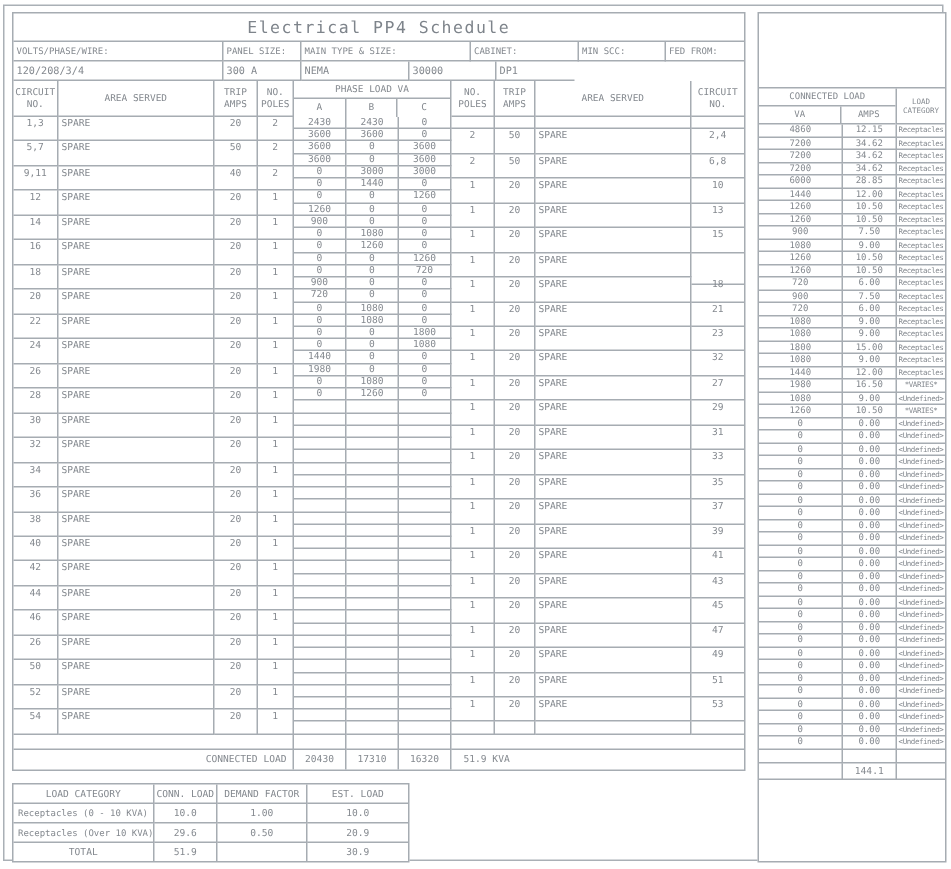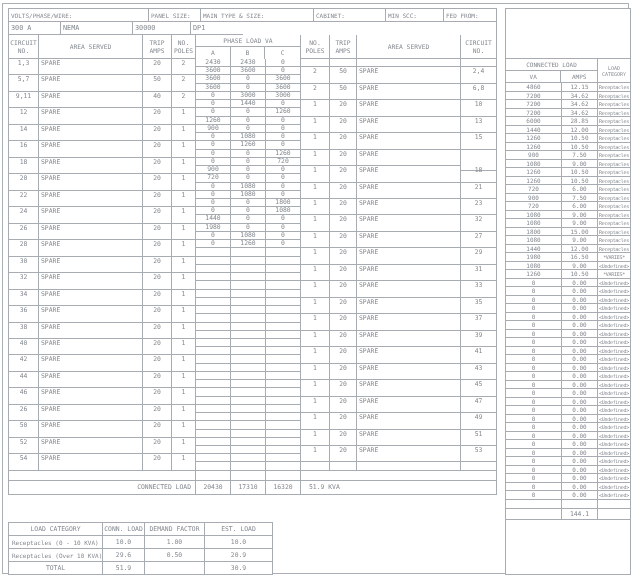--- a/index.html
+++ b/index.html
@@ -69,30 +69,32 @@
   .r-total div{font-size:6.4px;text-align:center;line-height:10px;}
   .rt-va{width:56px;}.rt-amps{width:36px;}.rt-cat{width:32px;border-right:none!important;}
 </style>
 </head>
 <body>
 
 <div id="sheet">
   <div class="page-border"></div>
 
   <div class="box" id="main-table" style="left:8px;top:8px;width:489px;">
+    <div class="title-row">Electrical PP4 Schedule</div>
 
     <div class="info-row">
       <div class="icell ilabel" style="width:140px">VOLTS/PHASE/WIRE:</div>
       <div class="icell ilabel" style="width:52px">PANEL SIZE:</div>
       <div class="icell ilabel" style="width:113px">MAIN TYPE &amp; SIZE:</div>
       <div class="icell ilabel" style="width:72px">CABINET:</div>
       <div class="icell ilabel" style="width:58px">MIN SCC:</div>
       <div class="icell ilabel noright" style="width:52px">FED FROM:</div>
     </div>
     <div class="info-row">
+      <div class="icell ival" style="width:140px">120/208/3/4</div>
       <div class="icell ival" style="width:52px">300 A</div>
       <div class="icell ival" style="width:72px">NEMA</div>
       <div class="icell ival" style="width:58px">30000</div>
       <div class="icell ival noright" style="width:52px">DP1</div>
     </div>
 
     <div class="hdr">
       <div class="hcell" style="width:30px">CIRCUIT
 NO.</div>
       <div class="hcell" style="width:104px">AREA SERVED</div>

